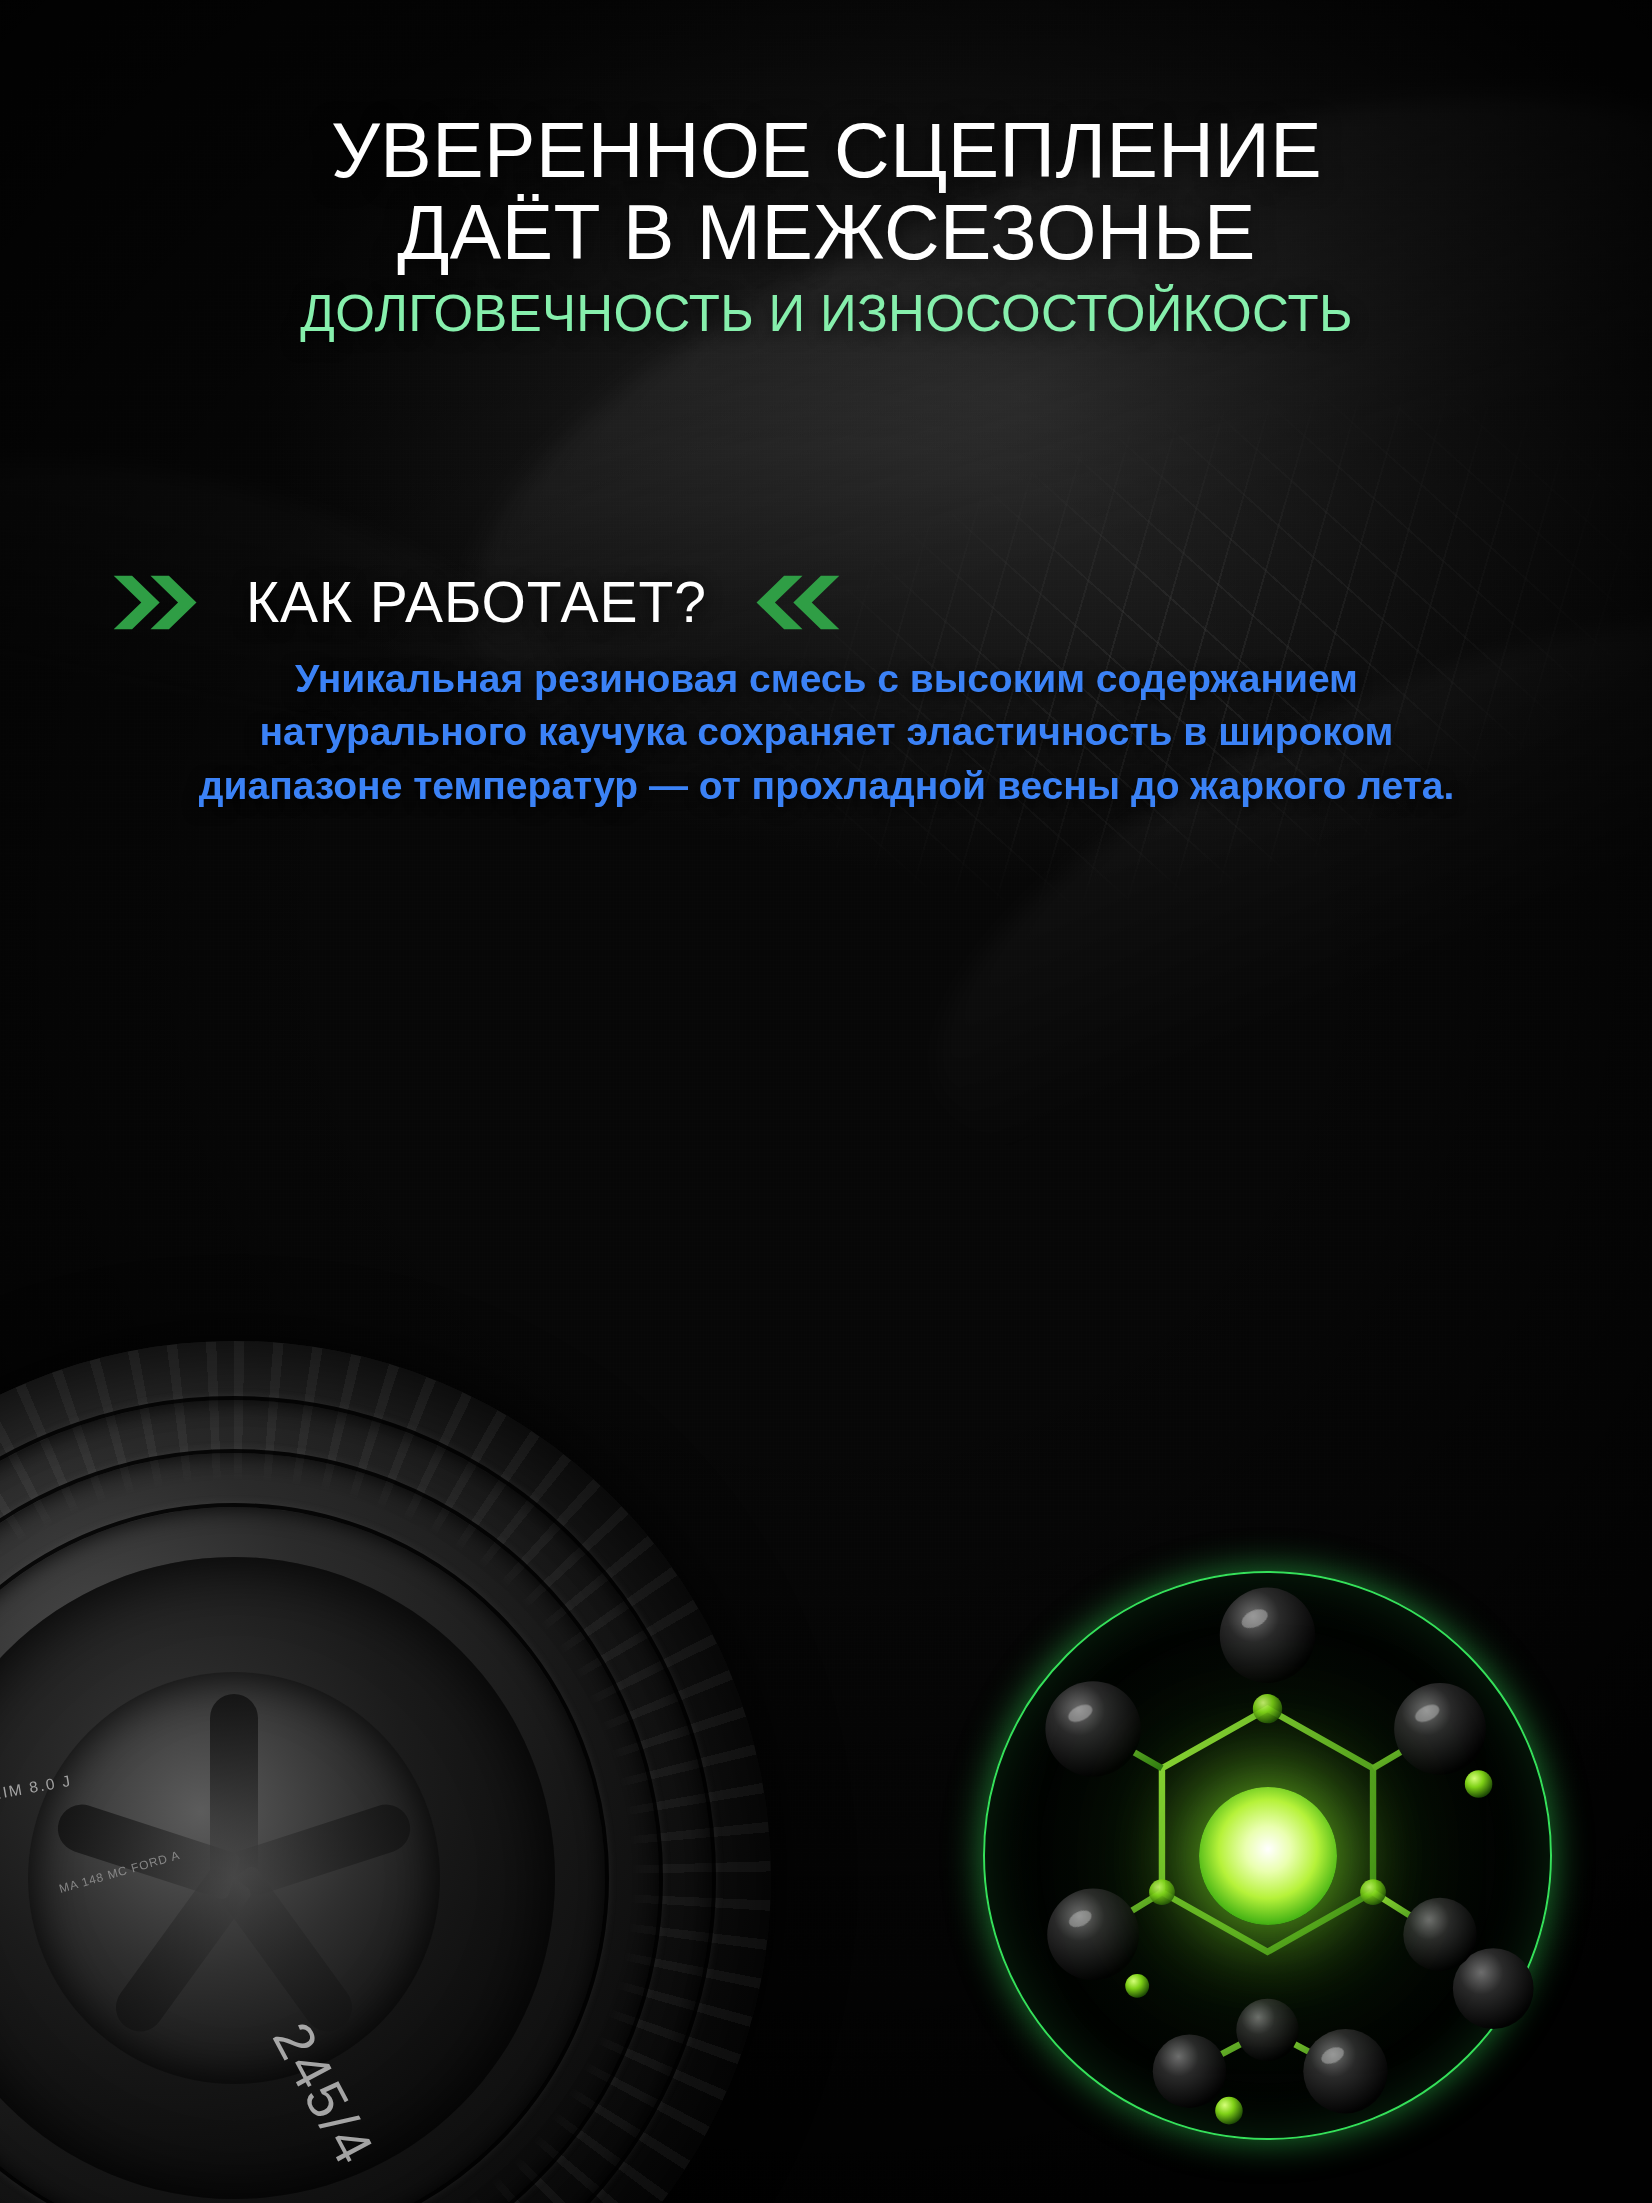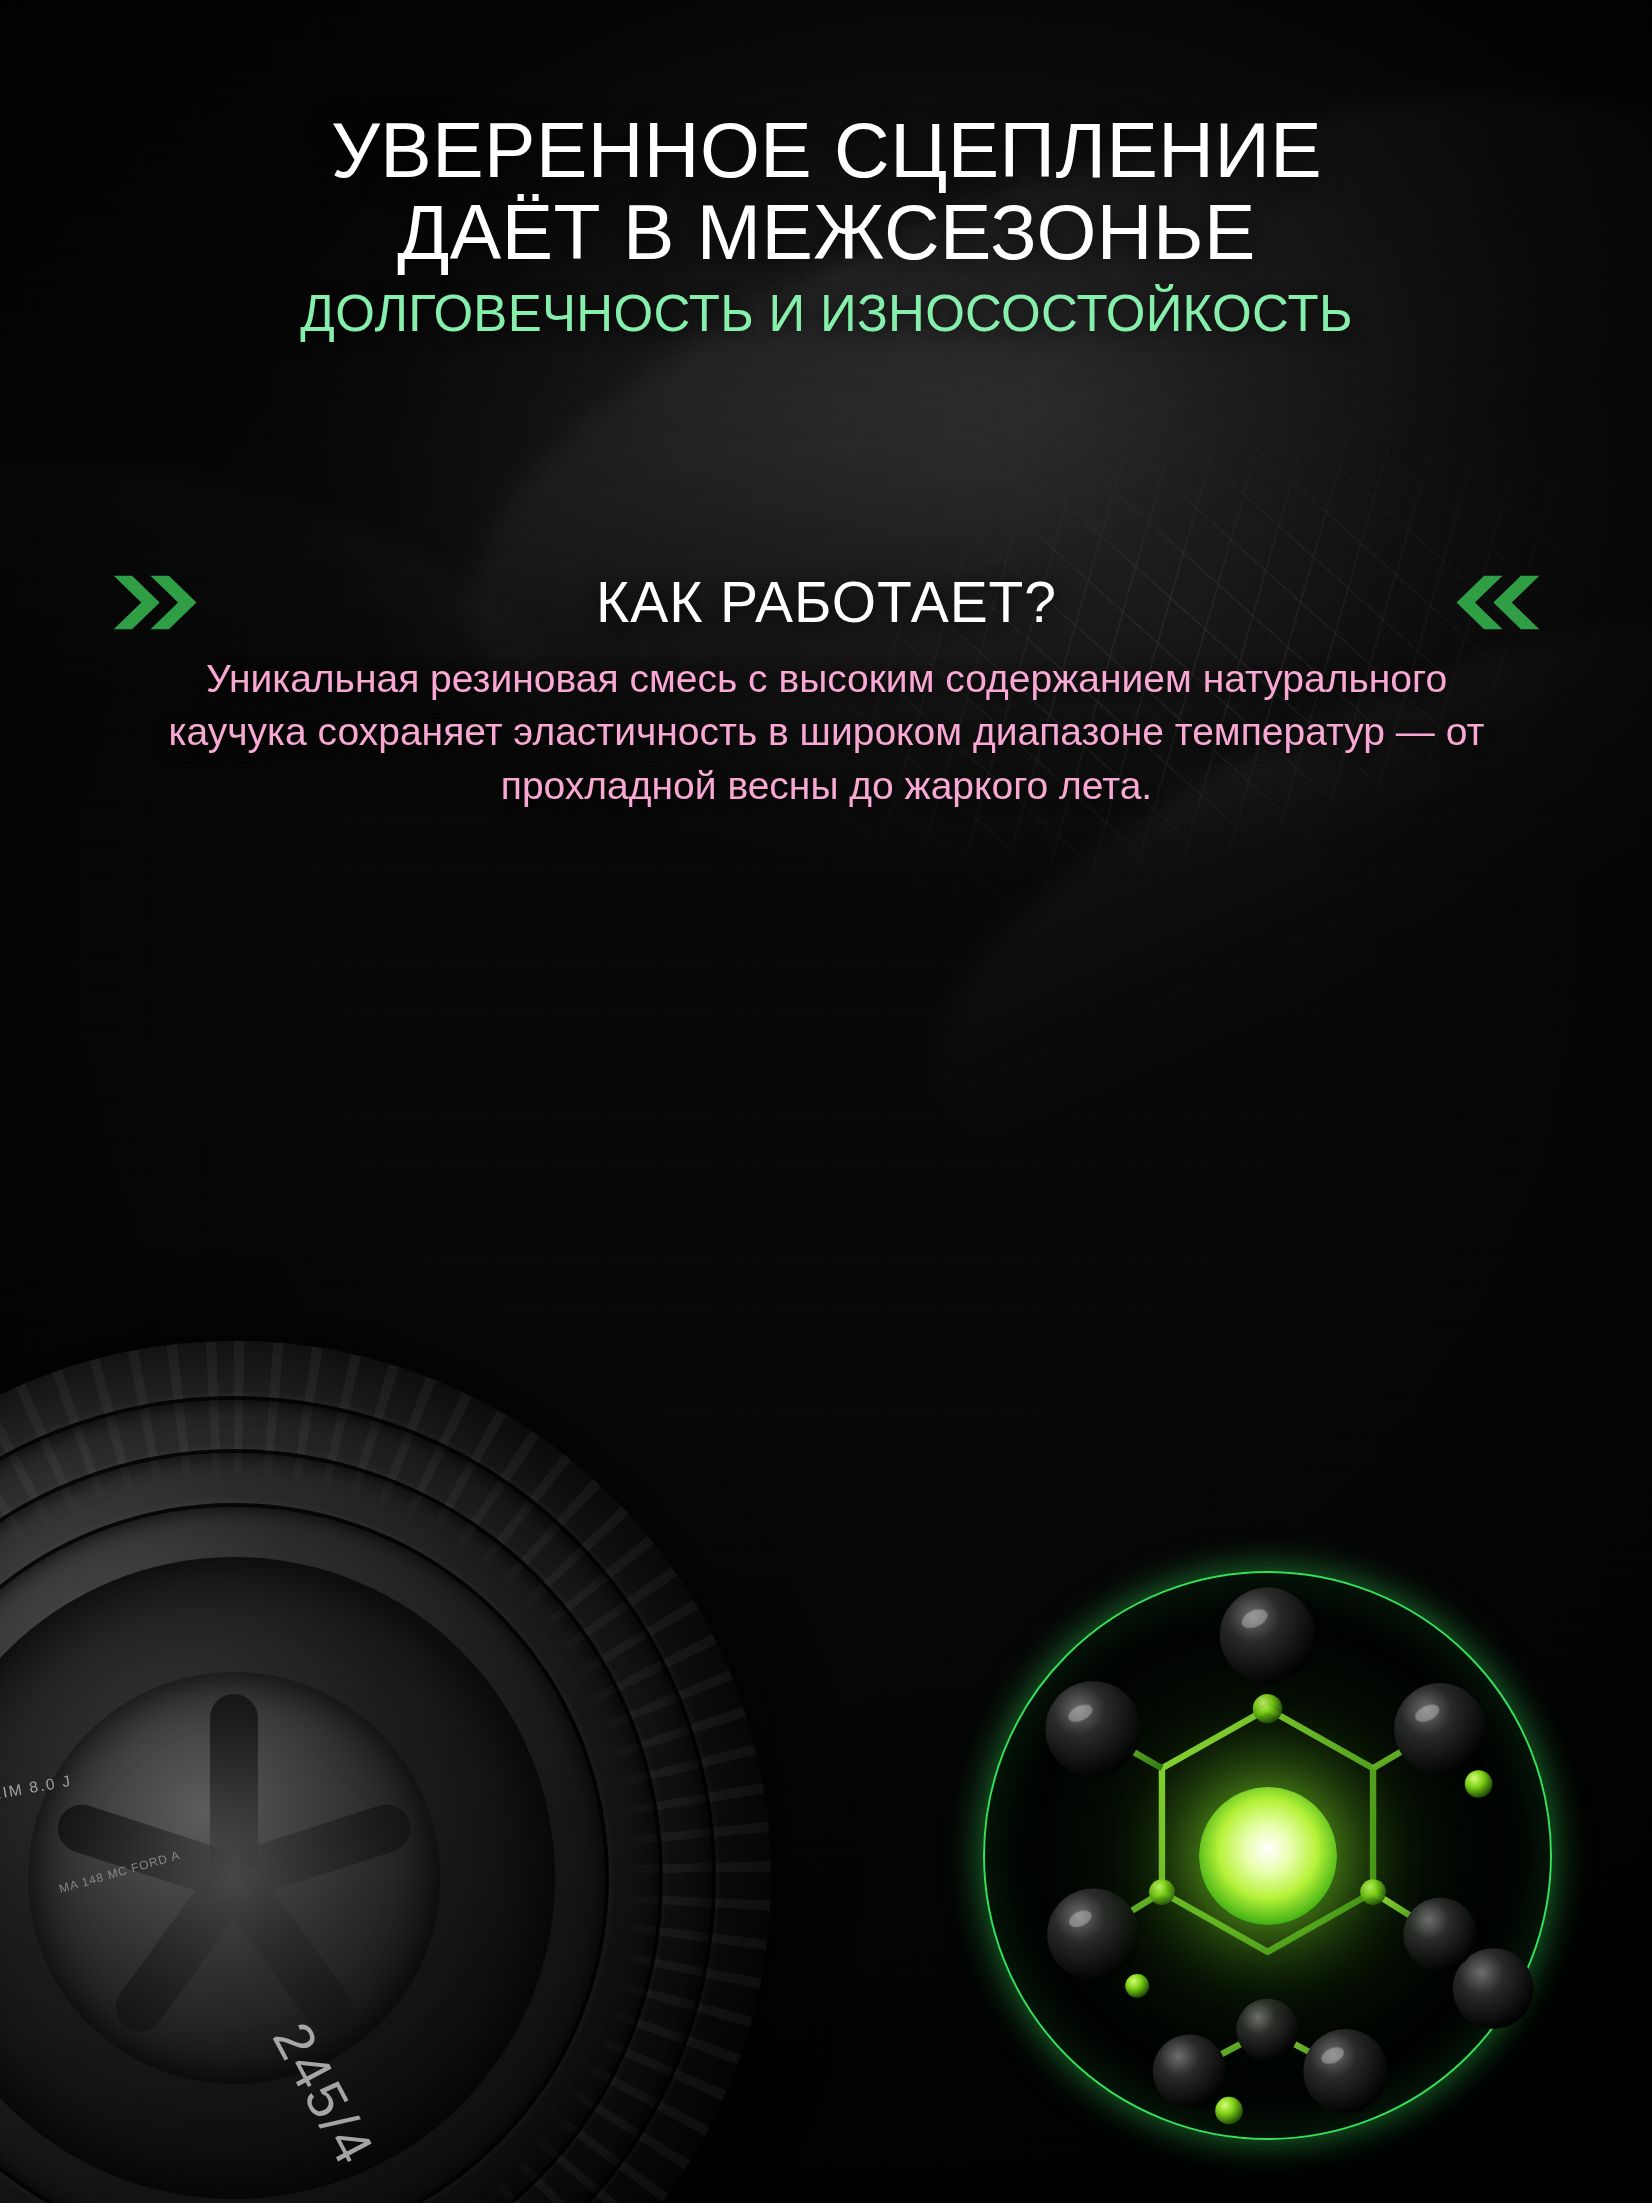--- a/index.html
+++ b/index.html
@@ -107,43 +107,44 @@
     left: 110px;
     right: 110px;
     text-align: center;
   }
   .section-1 { top: 569px; }
   .section-2 { top: 1047px; }
 
   .section-head {
     display: flex;
     align-items: center;
-    justify-content: space-between;
+    justify-content: flex-start;
+    gap: 44px;
     margin-bottom: 16.5px;
   }
   .section-title {
     color: #ffffff;
     font-size: 57px;
     font-weight: 400;
     letter-spacing: 0.9px;
     white-space: nowrap;
     text-shadow: 0 2.8px 16.5px rgba(0,0,0,.85);
   }
   .chev {
     display: inline-flex;
     align-items: center;
     gap: 3.7px;
   }
   .chev svg { display: block; }
 
   .section-body {
-    color: #f9a8d4;
+    color: #3b82f6;
     font-size: 39px;
     line-height: 1.38;
-    font-weight: 400;
+    font-weight: 700;
     text-shadow: 0 2.8px 14.7px rgba(0,0,0,.9);
     max-width: 1341px;
     margin: 4px auto;
   }
 
   
   .tire {
     position: absolute;
     left: -303px;
     bottom: -211px;

